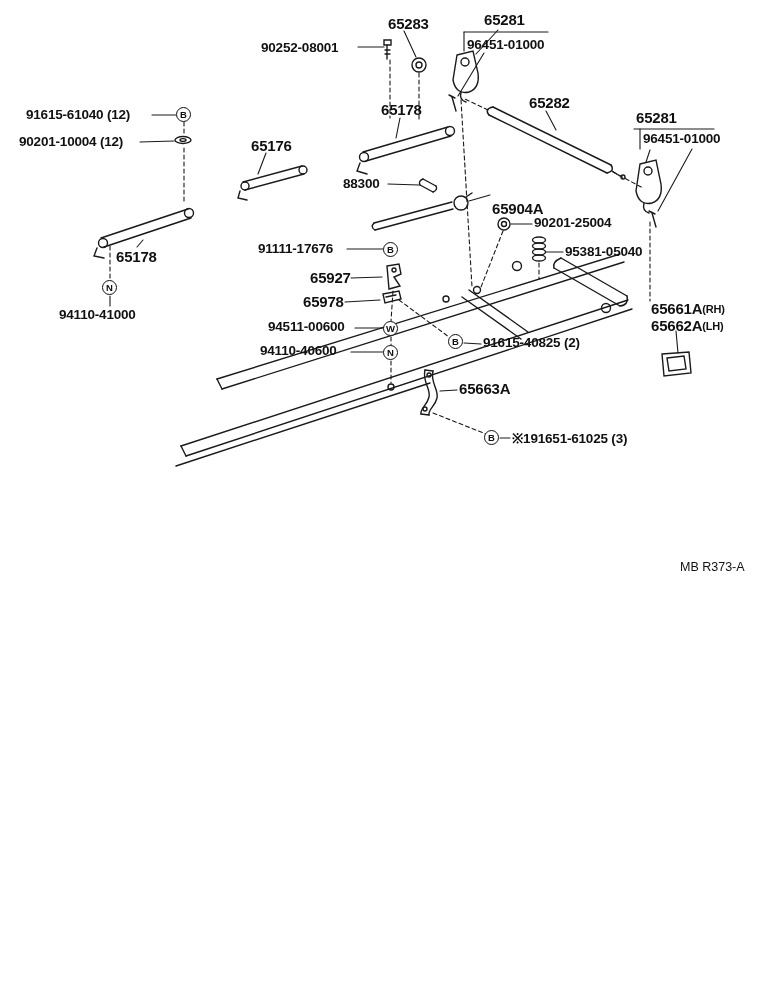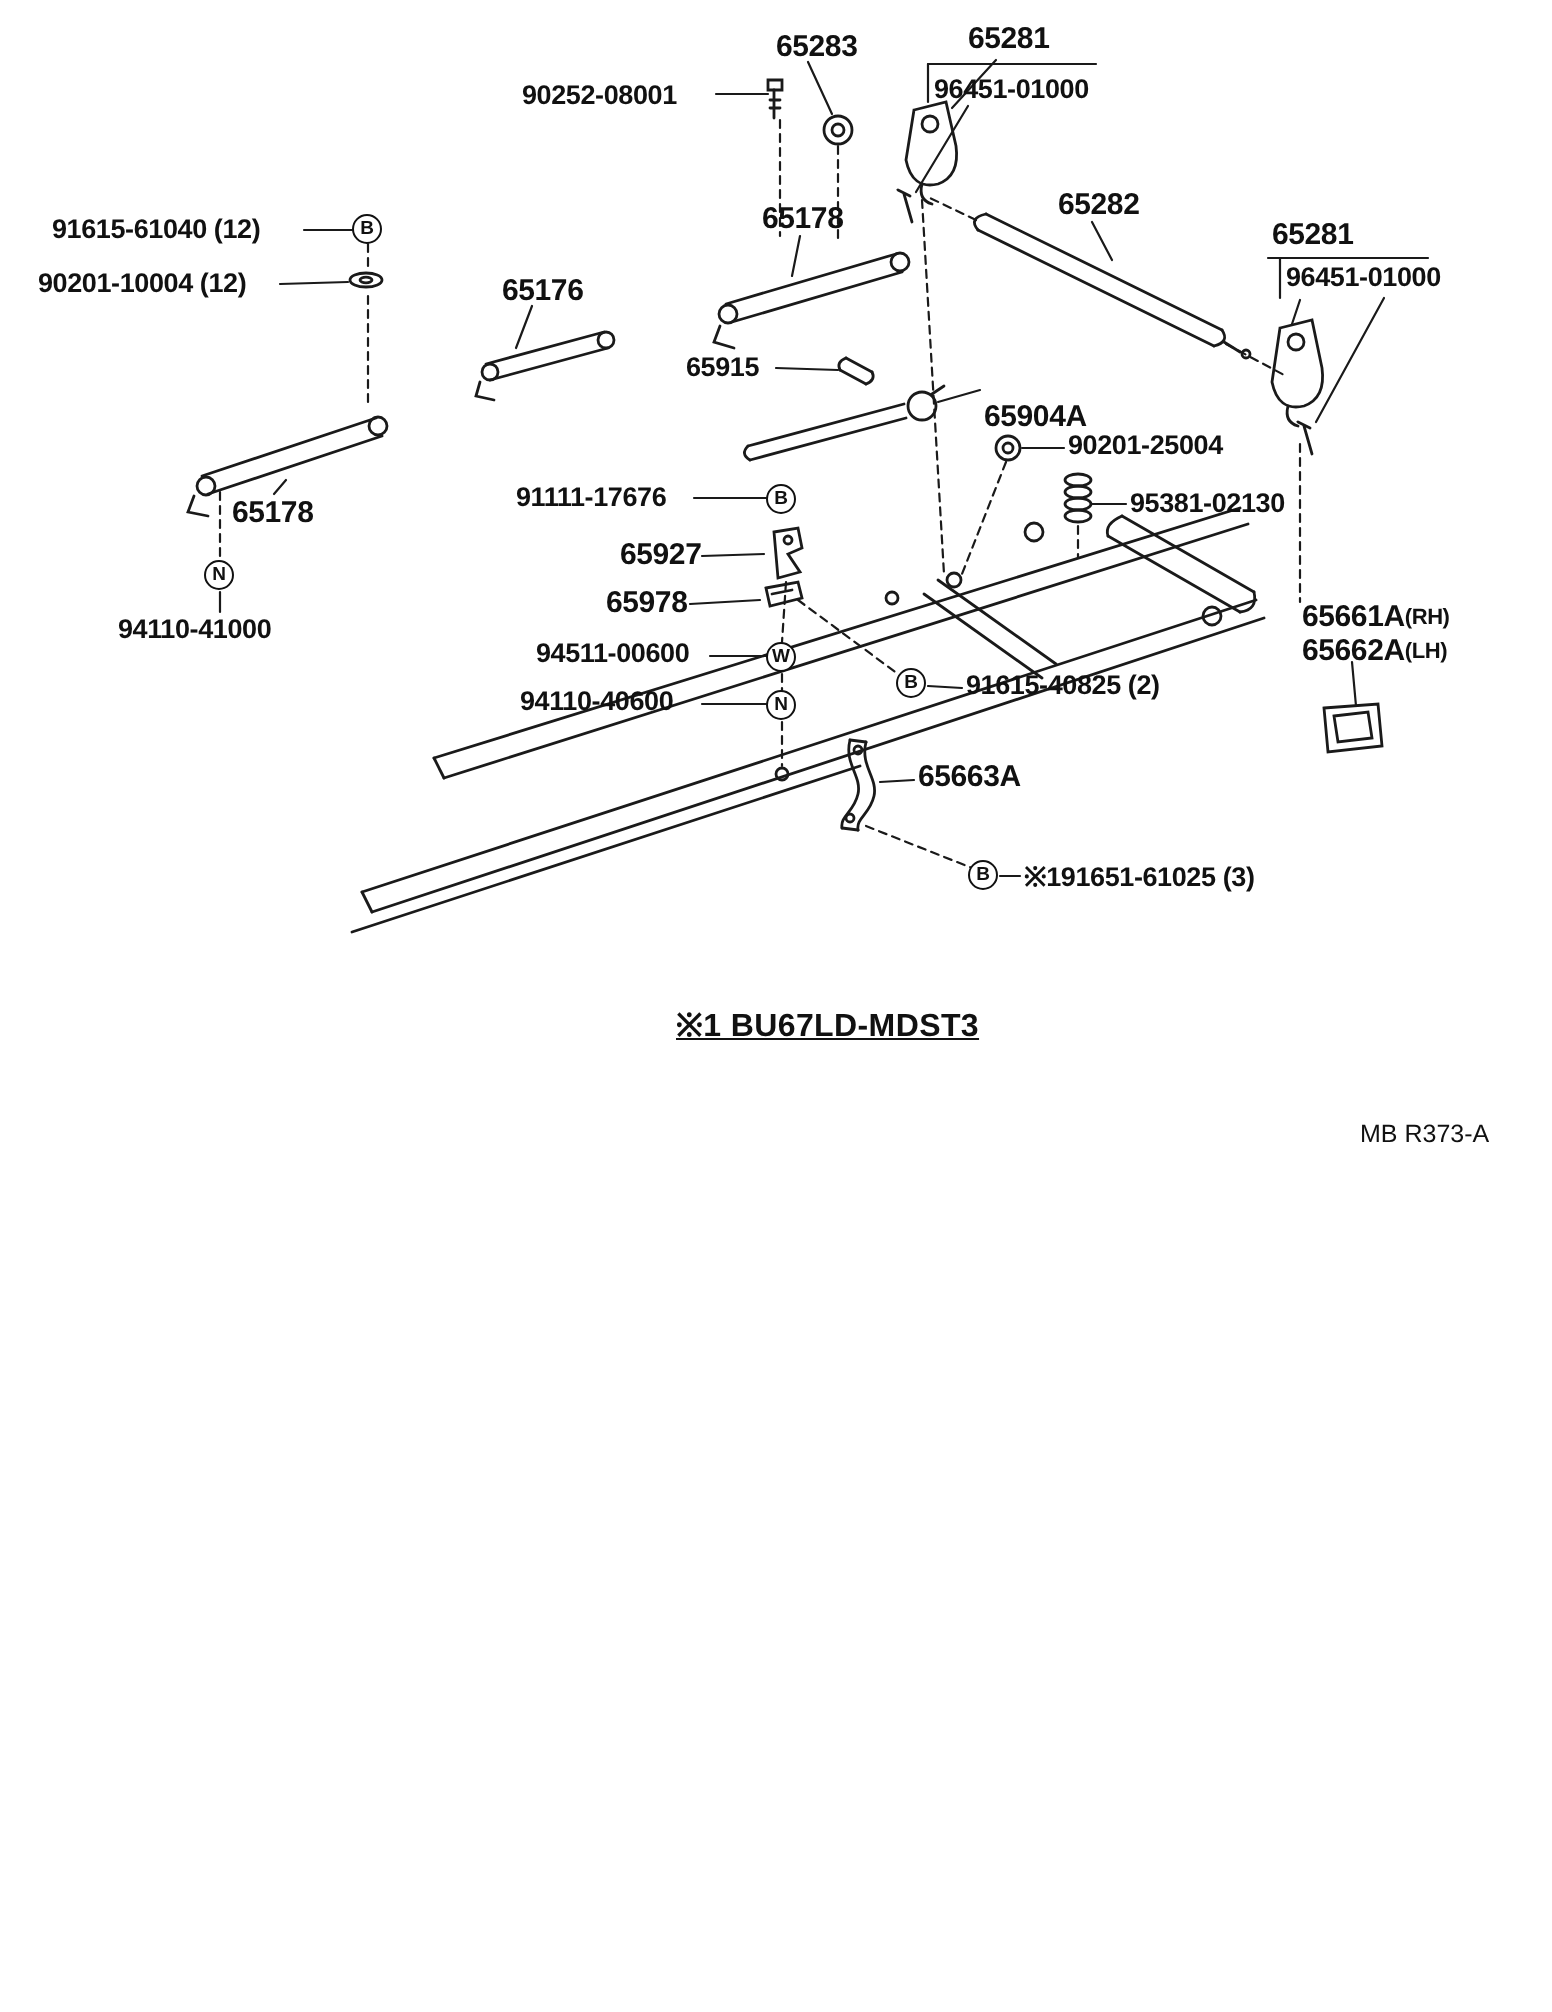--- a/index.html
+++ b/index.html
@@ -228,41 +228,40 @@
   <div class="lbl lbl-big" style="left:484px;top:11px">65281</div>
   <div class="lbl lbl-num" style="left:261px;top:40px">90252-08001</div>
   <div class="lbl lbl-num" style="left:467px;top:37px">96451-01000</div>
   <div class="lbl lbl-num" style="left:26px;top:107px">91615-61040 (12)</div>
   <div class="lbl lbl-num" style="left:19px;top:134px">90201-10004 (12)</div>
   <div class="lbl lbl-big" style="left:251px;top:137px">65176</div>
   <div class="lbl lbl-big" style="left:381px;top:101px">65178</div>
   <div class="lbl lbl-big" style="left:529px;top:94px">65282</div>
   <div class="lbl lbl-big" style="left:636px;top:109px">65281</div>
   <div class="lbl lbl-num" style="left:643px;top:131px">96451-01000</div>
-  <div class="lbl lbl-num" style="left:343px;top:176px">65915</div>
+  <div class="lbl lbl-num" style="left:343px;top:176px">88300</div>
   <div class="lbl lbl-big" style="left:492px;top:200px">65904A</div>
   <div class="lbl lbl-num" style="left:534px;top:215px">90201-25004</div>
   <div class="lbl lbl-num" style="left:258px;top:241px">91111-17676</div>
-  <div class="lbl lbl-num" style="left:565px;top:244px">95381-02130</div>
+  <div class="lbl lbl-num" style="left:565px;top:244px">95381-05040</div>
   <div class="lbl lbl-big" style="left:310px;top:269px">65927</div>
   <div class="lbl lbl-big" style="left:303px;top:293px">65978</div>
   <div class="lbl lbl-num" style="left:268px;top:319px">94511-00600</div>
   <div class="lbl lbl-num" style="left:260px;top:343px">94110-40600</div>
   <div class="lbl lbl-num" style="left:483px;top:335px">91615-40825 (2)</div>
   <div class="lbl lbl-big" style="left:651px;top:300px"><span>65661A</span><span class="suffix">(RH)</span></div>
   <div class="lbl lbl-big" style="left:651px;top:317px"><span>65662A</span><span class="suffix">(LH)</span></div>
   <div class="lbl lbl-num" style="left:59px;top:307px">94110-41000</div>
   <div class="lbl lbl-big" style="left:116px;top:248px">65178</div>
   <div class="lbl lbl-big" style="left:459px;top:380px">65663A</div>
   <div class="lbl lbl-num" style="left:512px;top:429px">※191651-61025 (3)</div>
 
   <div class="sym" style="left:176px;top:107px">B</div>
   <div class="sym" style="left:102px;top:280px">N</div>
   <div class="sym" style="left:383px;top:242px">B</div>
   <div class="sym" style="left:383px;top:321px">W</div>
   <div class="sym" style="left:383px;top:345px">N</div>
   <div class="sym" style="left:448px;top:334px">B</div>
   <div class="sym" style="left:484px;top:430px">B</div>
 
-  <div class="footnote">※1 BU67LD-MDST3</div>
   <div class="refcode">MB R373-A</div>
 
 </div>
 
 </body></html>

